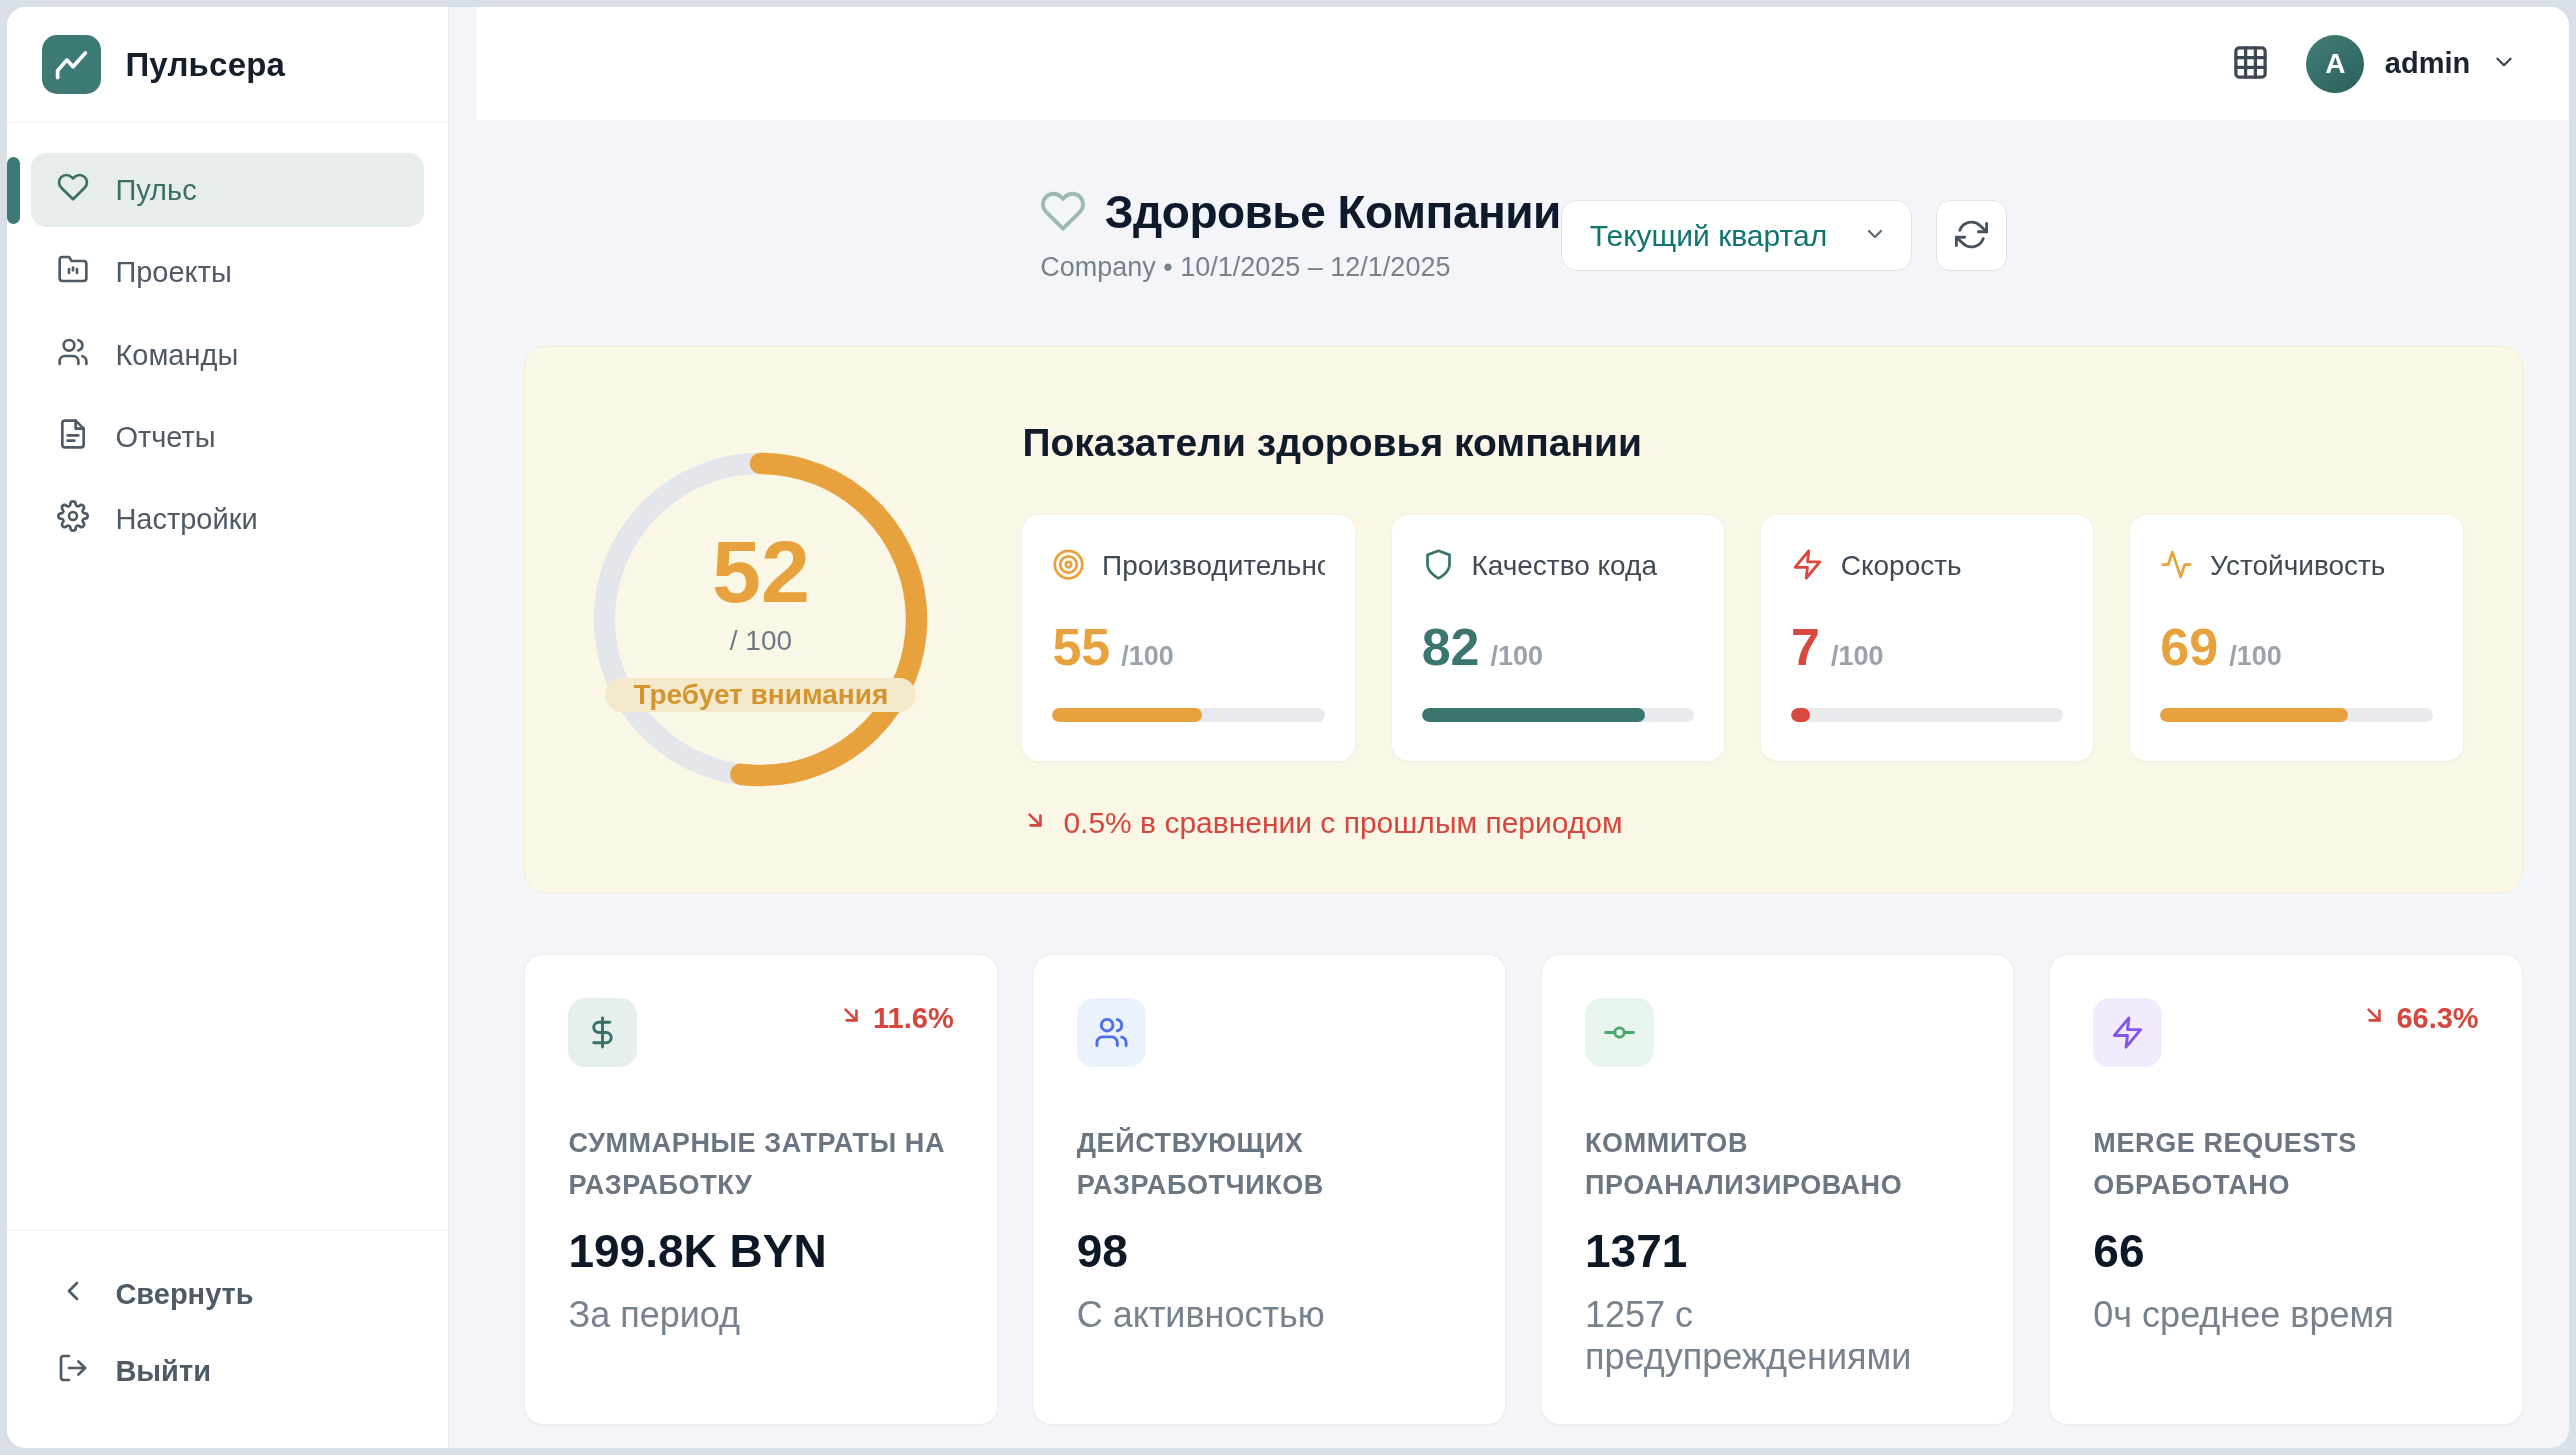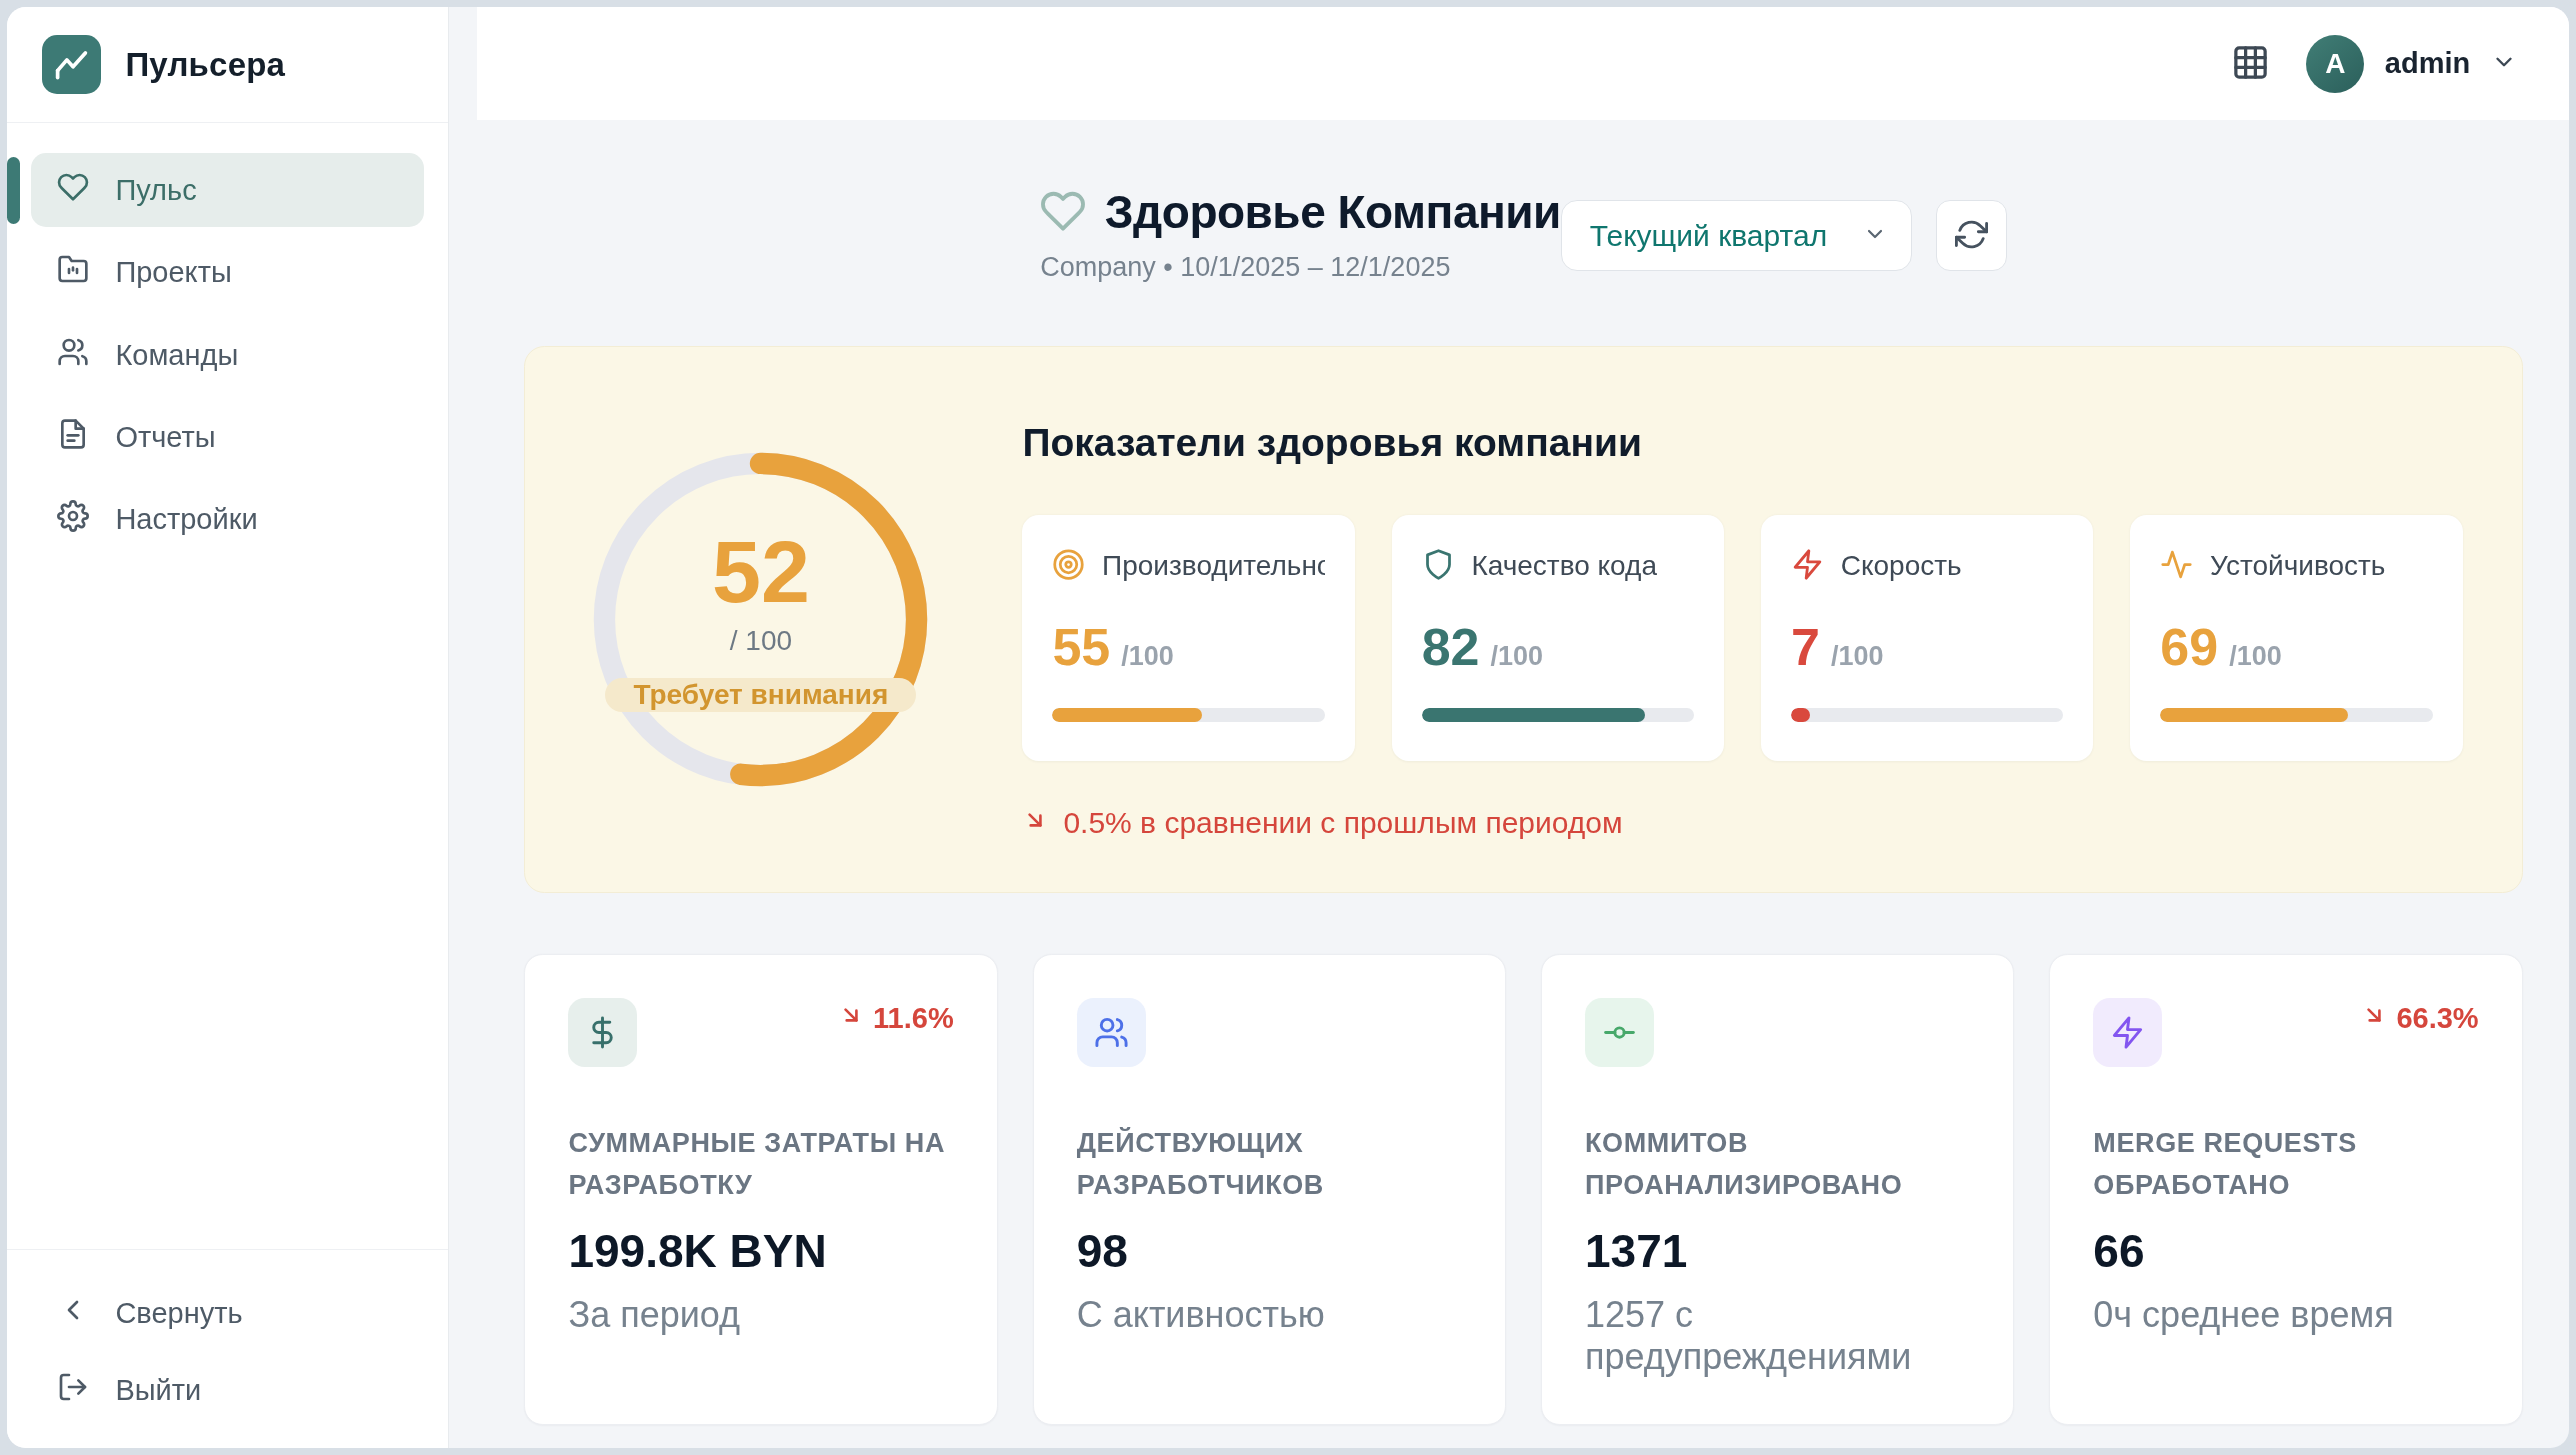--- a/index.html
+++ b/index.html
@@ -12,21 +12,21 @@
   .logo-row { display:flex; align-items:center; gap:24px; padding:28px 35px; border-bottom:0.9px solid #eef0f3; }
   .logo { width:59px; height:59px; border-radius:15px; background:#3d7a75; display:flex; align-items:center; justify-content:center; flex:none; }
   .logo svg { width:37px; height:37px; }
   .logo-text { font-size:33px; font-weight:700; color:#141f2b; letter-spacing:0.2px; }
   .nav { padding:30px 24px 0; }
   .nav-item { position:relative; display:flex; align-items:center; gap:26px; height:74px; padding:0 26px; border-radius:15px; color:#4e5a66; font-size:29px; margin-bottom:8.4px; cursor:pointer; }
   .nav-item svg { width:32px; height:32px; flex:none; }
   .nav-item.active { background:#e6edeb; color:#3c6e68; font-weight:500; }
   .nav-item.active::before { content:""; position:absolute; left:-24px; top:3.7px; width:13px; height:67px; border-radius:7.4px; background:#3d7a75; }
   .sb-spacer { flex:1; }
-  .sb-footer { border-top:0.9px solid #eef0f3; padding:26px 24px 16px; }
+  .sb-footer { border-top:0.9px solid #eef0f3; padding:26px 24px 35px;font-weight:bold; }
   .sb-footer .nav-item { margin-bottom:3.7px; }
 
   
   .main { flex:1; display:flex; flex-direction:column; min-width:0; }
   .topbar { height:113px; background:#fff; margin-left:28px; display:flex; align-items:center; justify-content:flex-end; gap:30px; padding-right:52px; flex:none; }
   .grid-btn { width:52px; height:52px; display:flex; align-items:center; justify-content:center; color:#3d4854; cursor:pointer; }
   .grid-btn svg { width:39px; height:39px; }
   .user-menu { display:flex; align-items:center; gap:20.4px; cursor:pointer; }
   .avatar { width:58px; height:58px; border-radius:50%; background:linear-gradient(140deg,#417e76,#2b5f5b); color:#fff; font-size:28px; font-weight:700; display:flex; align-items:center; justify-content:center; }
   .user-name { font-size:29px; font-weight:600; color:#1a2430; }

